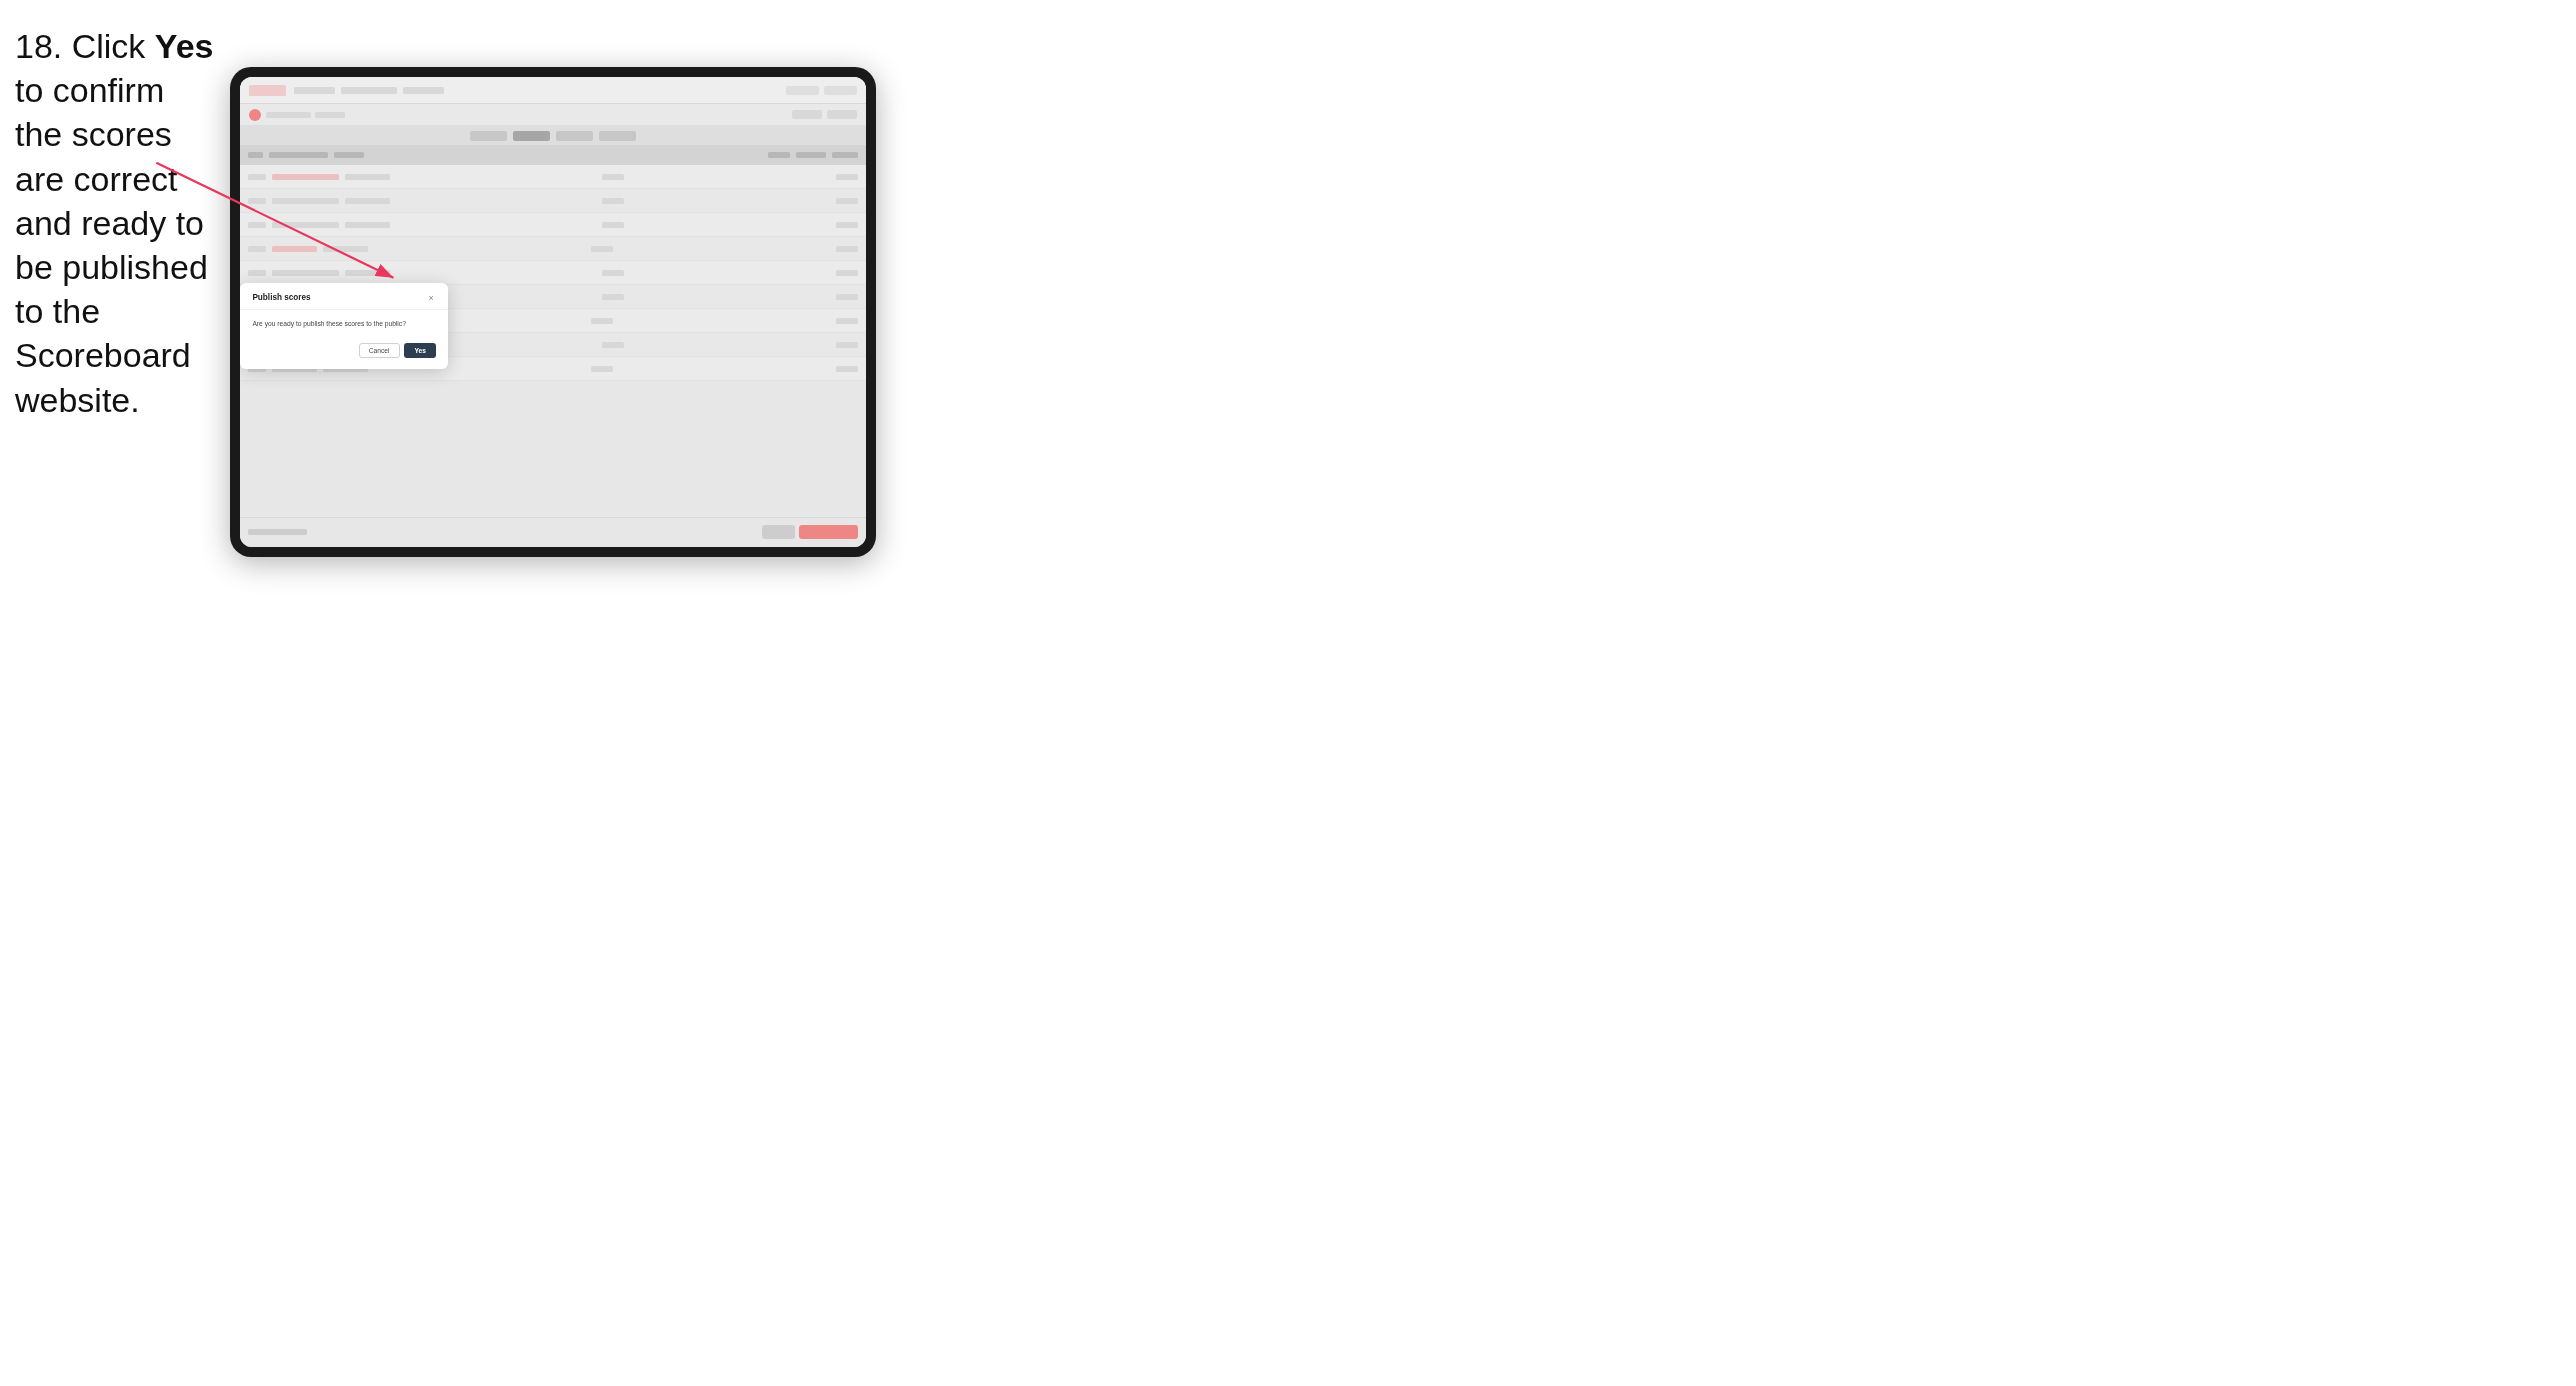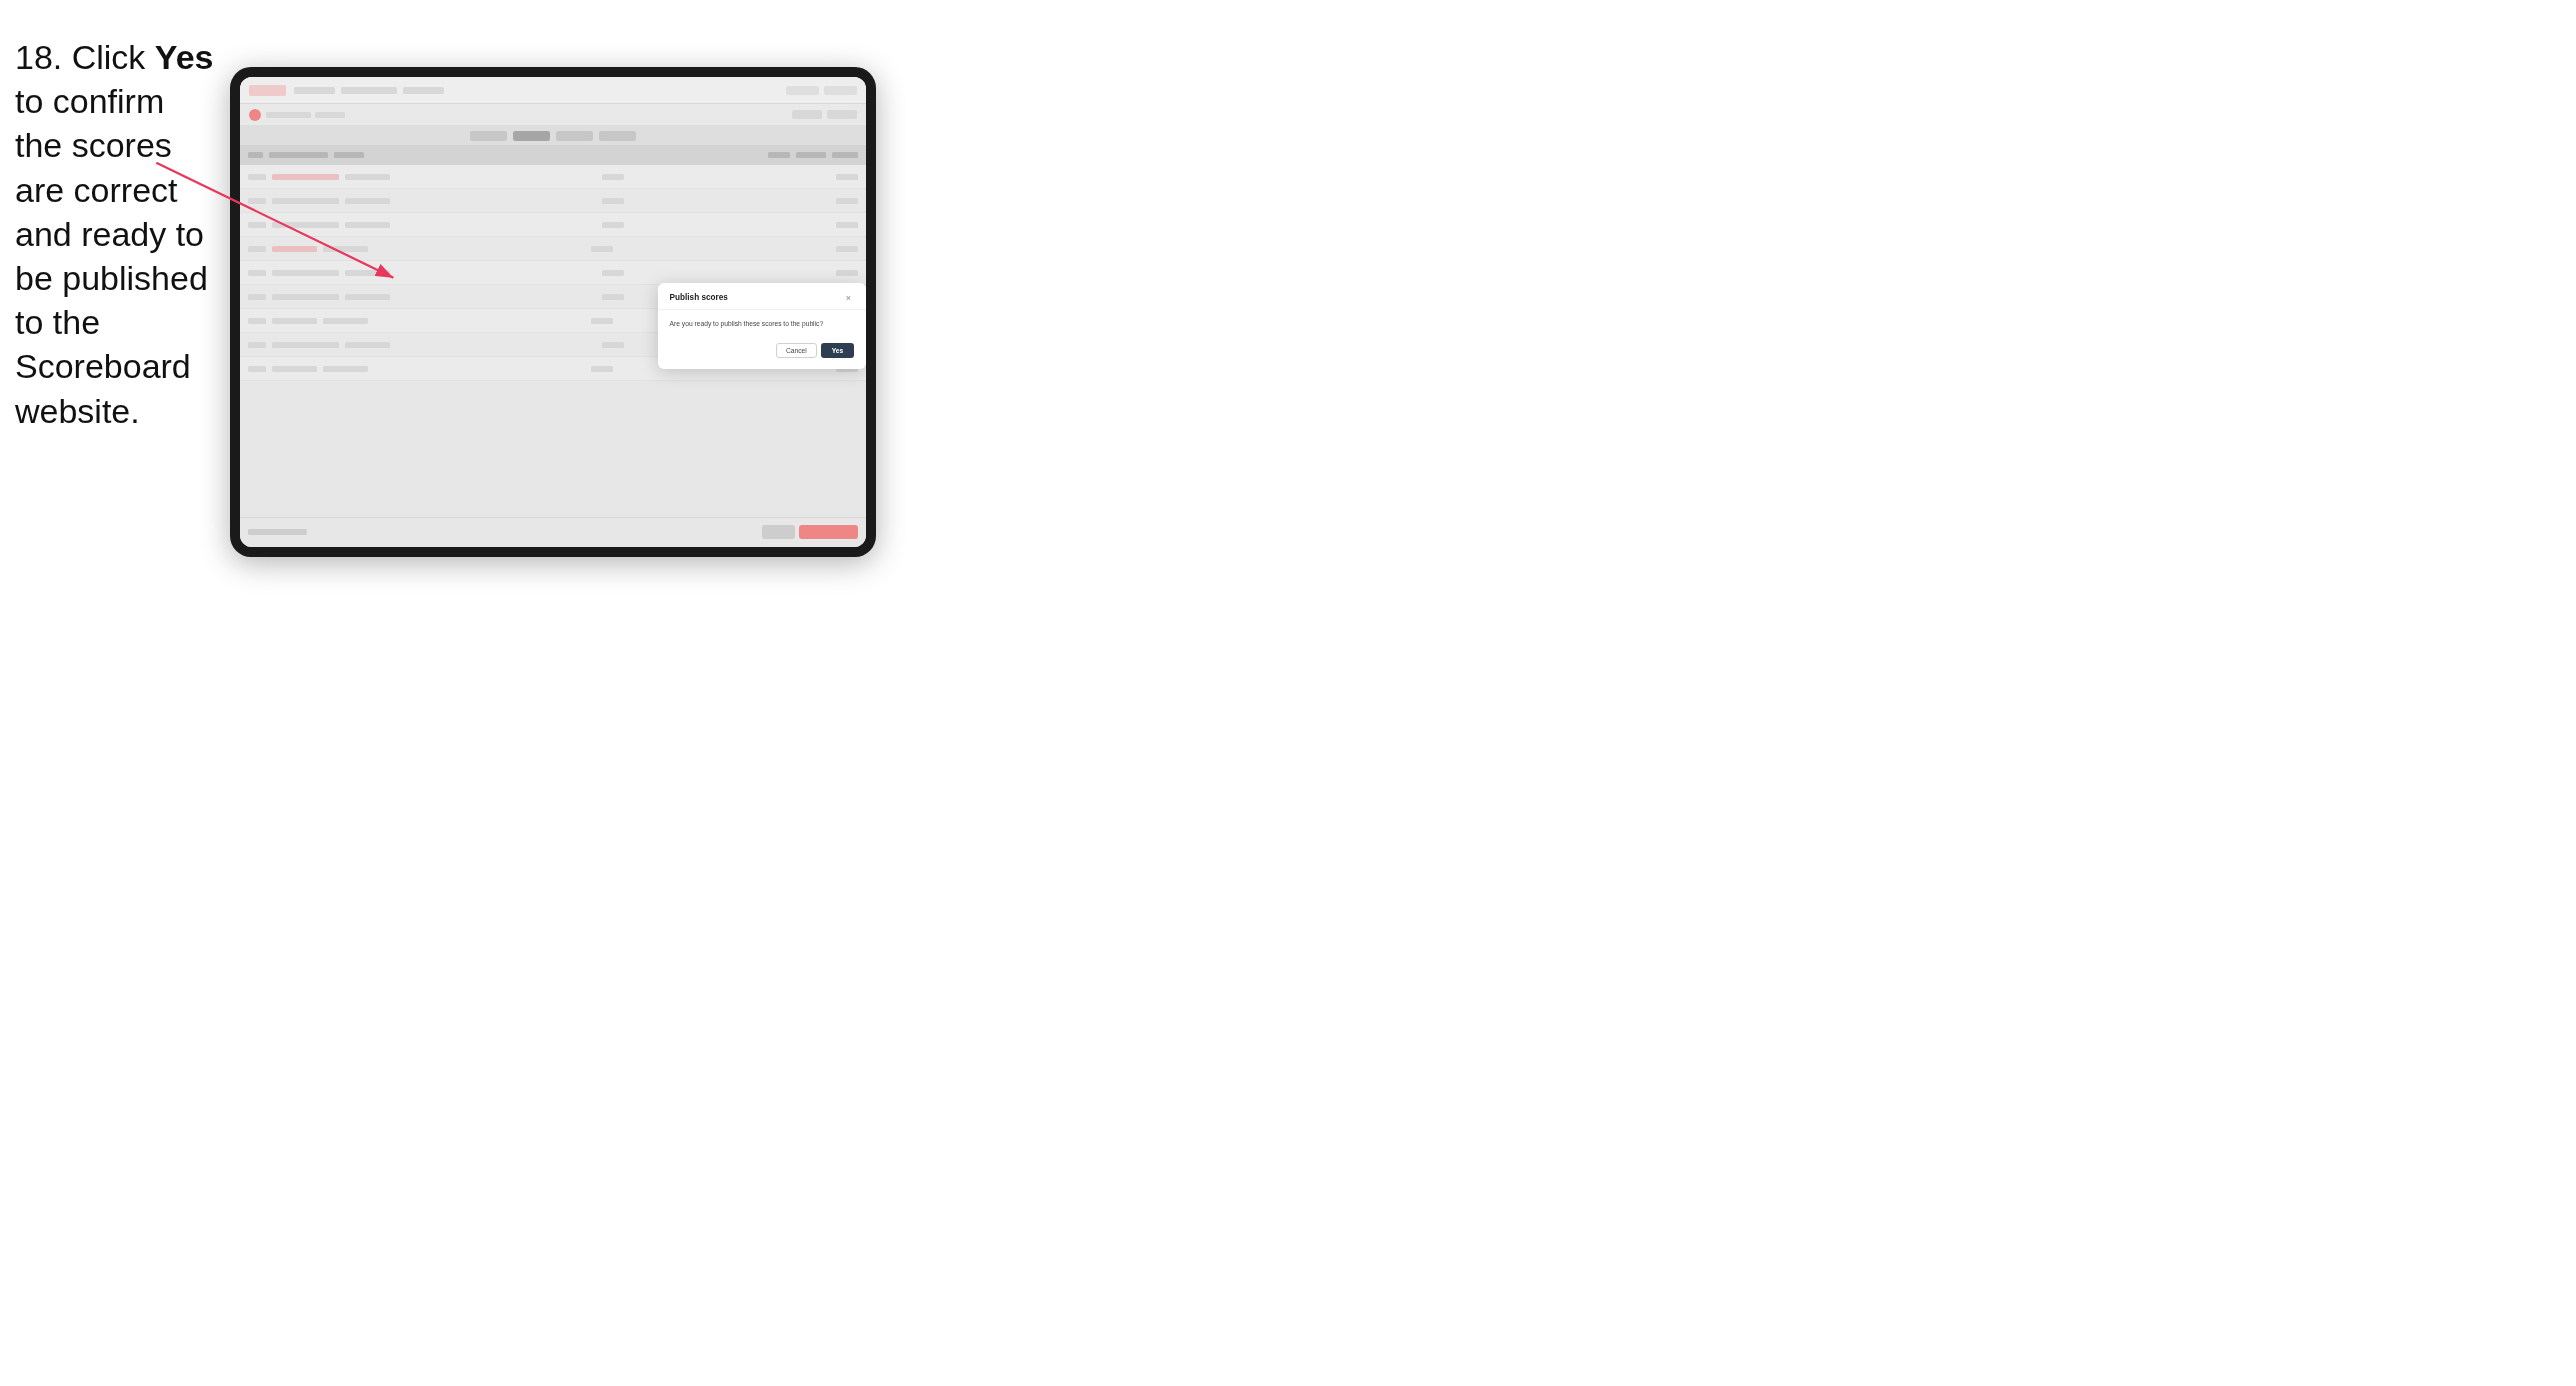--- a/index.html
+++ b/index.html
@@ -266,21 +266,21 @@
       width: 59px;
     }
 
     
     .modal-overlay {
       position: absolute;
       inset: 0;
       background: rgba(200, 200, 200, 0.3);
       display: flex;
       align-items: center;
-      justify-content: flex-end;
+      justify-content: flex-start;
       padding-top: 28px;
     }
 
     .modal {
       background: #ffffff;
       border-radius: 6px;
       box-shadow: 0 3px 18px rgba(0,0,0,0.18);
       width: 208px;
       padding: 0;
       overflow: hidden;
@@ -360,21 +360,21 @@
       width: 327px;
       height: 163px;
       pointer-events: none;
       z-index: 10;
     }
 
     
     .instruction-block {
       position: absolute;
       left: 15px;
-      top: 35px;
+      top: 24px;
       width: 200px;
     }
 
     .step-text {
       font-size: 34px;
       line-height: 1.3;
       color: #111111;
     }
   </style>
 </head>

